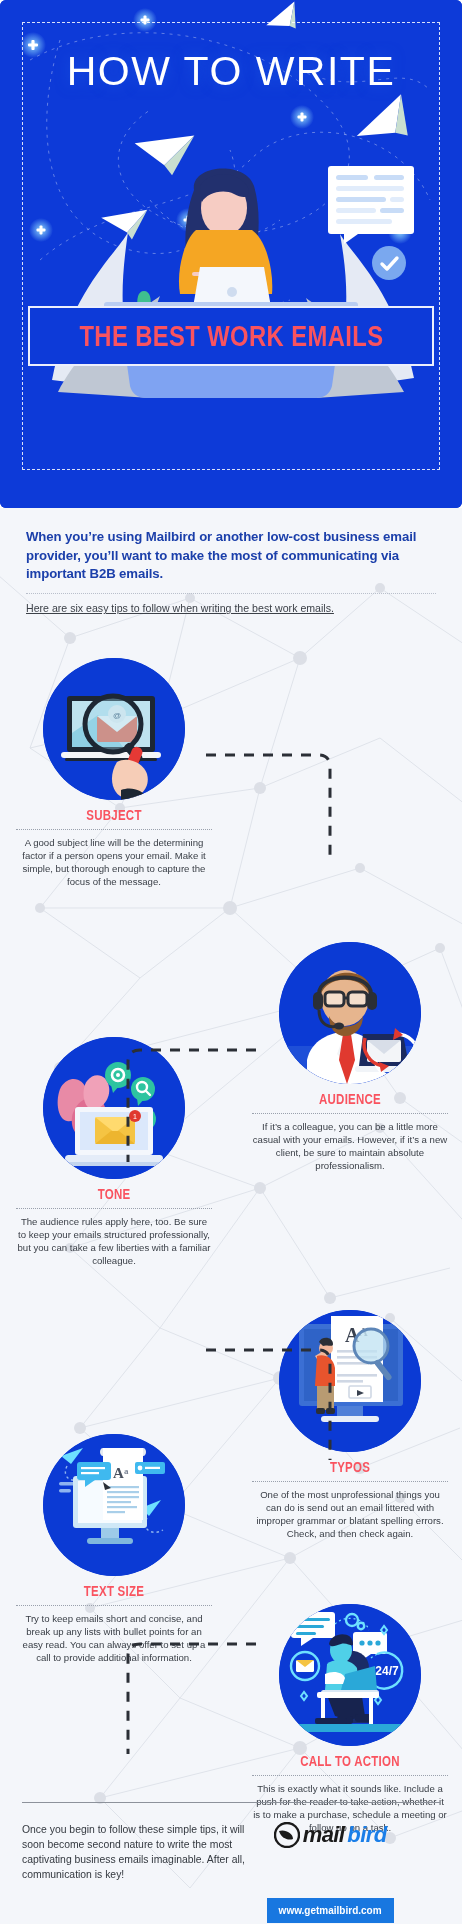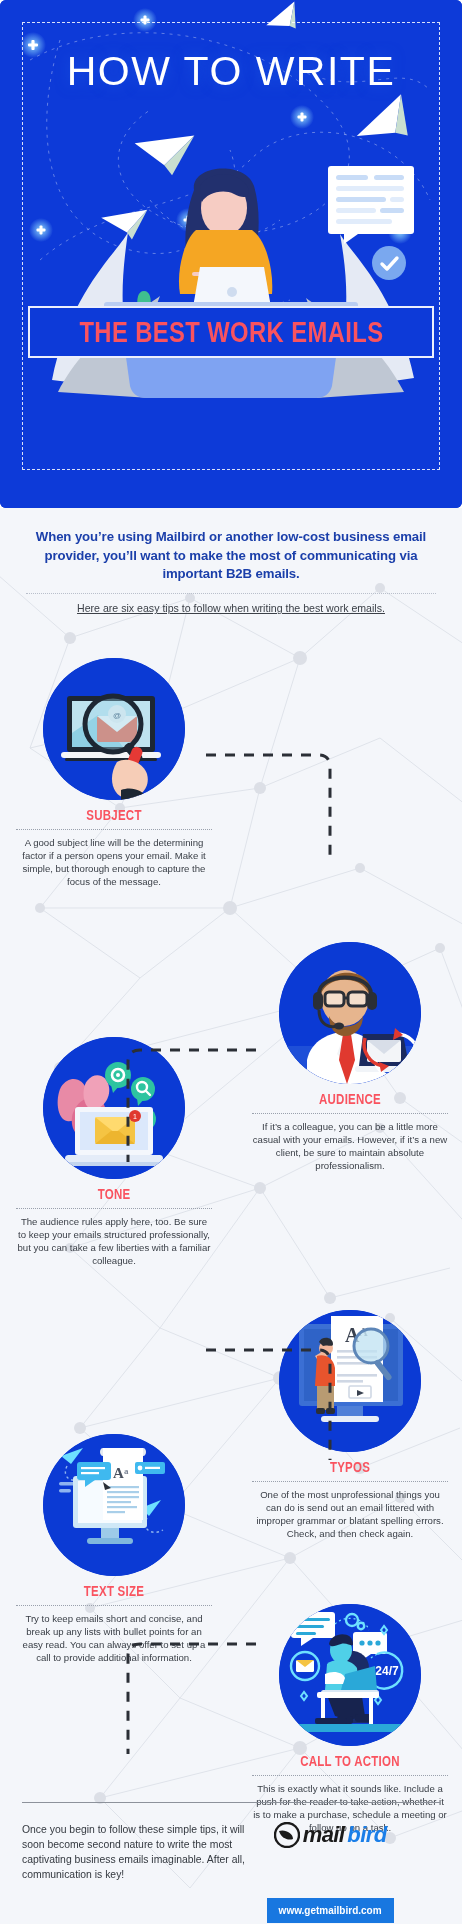--- a/index.html
+++ b/index.html
@@ -44,21 +44,21 @@
     letter-spacing: 1.5px;
     font-weight: 400;
     font-family: "Liberation Sans", sans-serif;
     z-index: 6;
     text-shadow: 0 0 14px rgba(30,90,230,0.7);
   }
   .subtitle-box {
     position: absolute;
     left: 28px; right: 28px;
     top: 306px;
-    height: 52px;
+    height: 60px;
     border: 2px solid rgba(255,255,255,0.92);
     background: #0d3ad8;
     display: flex;
     align-items: center;
     justify-content: center;
     z-index: 7;
   }
   .title-sub {
     color: #f9535f;
     font-size: 29px;
@@ -76,21 +76,21 @@
     height: 1416px;
     background: linear-gradient(135deg,#fbfcfe 0%, #eef1f6 45%, #f7f9fc 100%);
     overflow: hidden;
   }
   .net-bg { position: absolute; inset: 0; width: 100%; height: 100%; }
 
   .intro {
     position: relative;
     z-index: 4;
     padding: 20px 26px 0 26px;
-    text-align: center;
+    text-align: left;
   }
   .intro-lead {
     color: #1b3faa;
     font-size: 13.2px;
     font-weight: bold;
     line-height: 1.42;
     letter-spacing: -0.1px;
   }
   .intro-rule {
     margin: 9px auto 7px auto;

